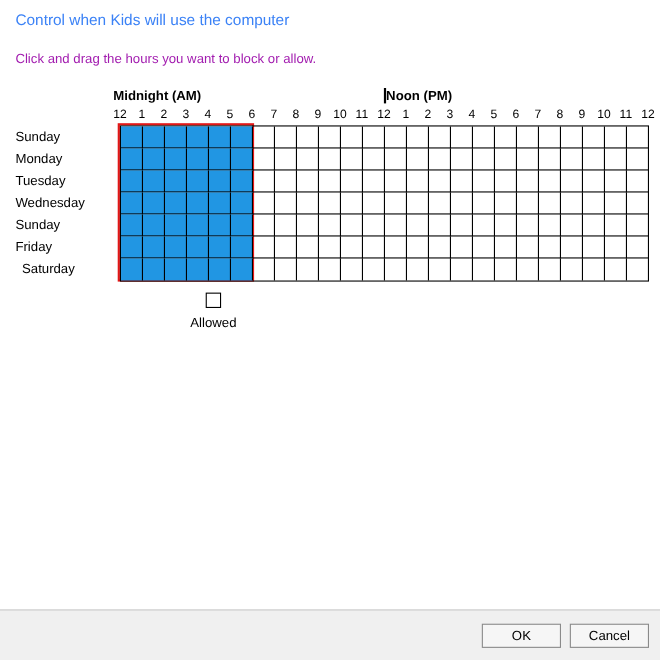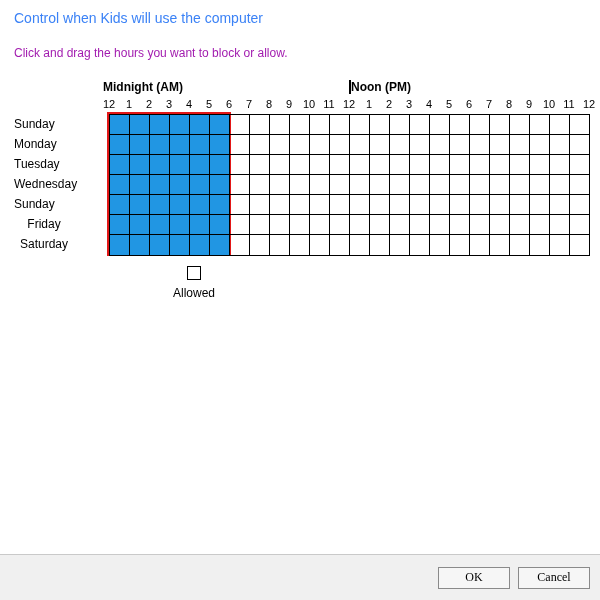--- a/index.html
+++ b/index.html
@@ -109,21 +109,21 @@
       justify-content: flex-end;
       align-items: center;
       padding-right: 10px;
       gap: 8px;
     }
     .btn {
       min-width: 72px;
       height: 22px;
       border: 1px solid #8a8a8a;
       background: #f6f6f6;
-      font-family: Liberation Serif, serif;
+      font-family: Liberation Sans, sans-serif;
       font-size: 12px;
       padding: 0 10px;
       cursor: pointer;
     }
   </style>
 </head>
 <body>
 
 <div class="container">
   <div class="title">Control when Kids will use the computer</div>
@@ -334,21 +334,21 @@
           <div class="cell lastrow"></div>
           <div class="cell lastrow"></div>
           <div class="cell lastrow"></div>
         </div>
       <div id="daylabels" style="position: absolute; top: 0px; left: 0px; height: 140px;">
           <div class="day-label" style="top: 3px; position: absolute;">Sunday</div>
           <div class="day-label" style="top: 23px; position: absolute;">Monday</div>
           <div class="day-label" style="top: 43px; position: absolute;">Tuesday</div>
           <div class="day-label" style="top: 63px; position: absolute;">Wednesday</div>
           <div class="day-label" style="top: 83px; position: absolute;">Sunday</div>
-          <div class="day-label" style="top: 103px; position: absolute; text-align: center;">Friday</div>
+          <div class="day-label" style="top: 103px; position: absolute;">Friday</div>
           <div class="day-label" style="top: 123px; position: absolute; text-align: center;">Saturday</div>
         </div>
     </div>
 
     <div class="legend">
       <div>
         <span class="legend-item">
           <span class="swatch"></span>
           <span>Allowed</span>
         </span>

